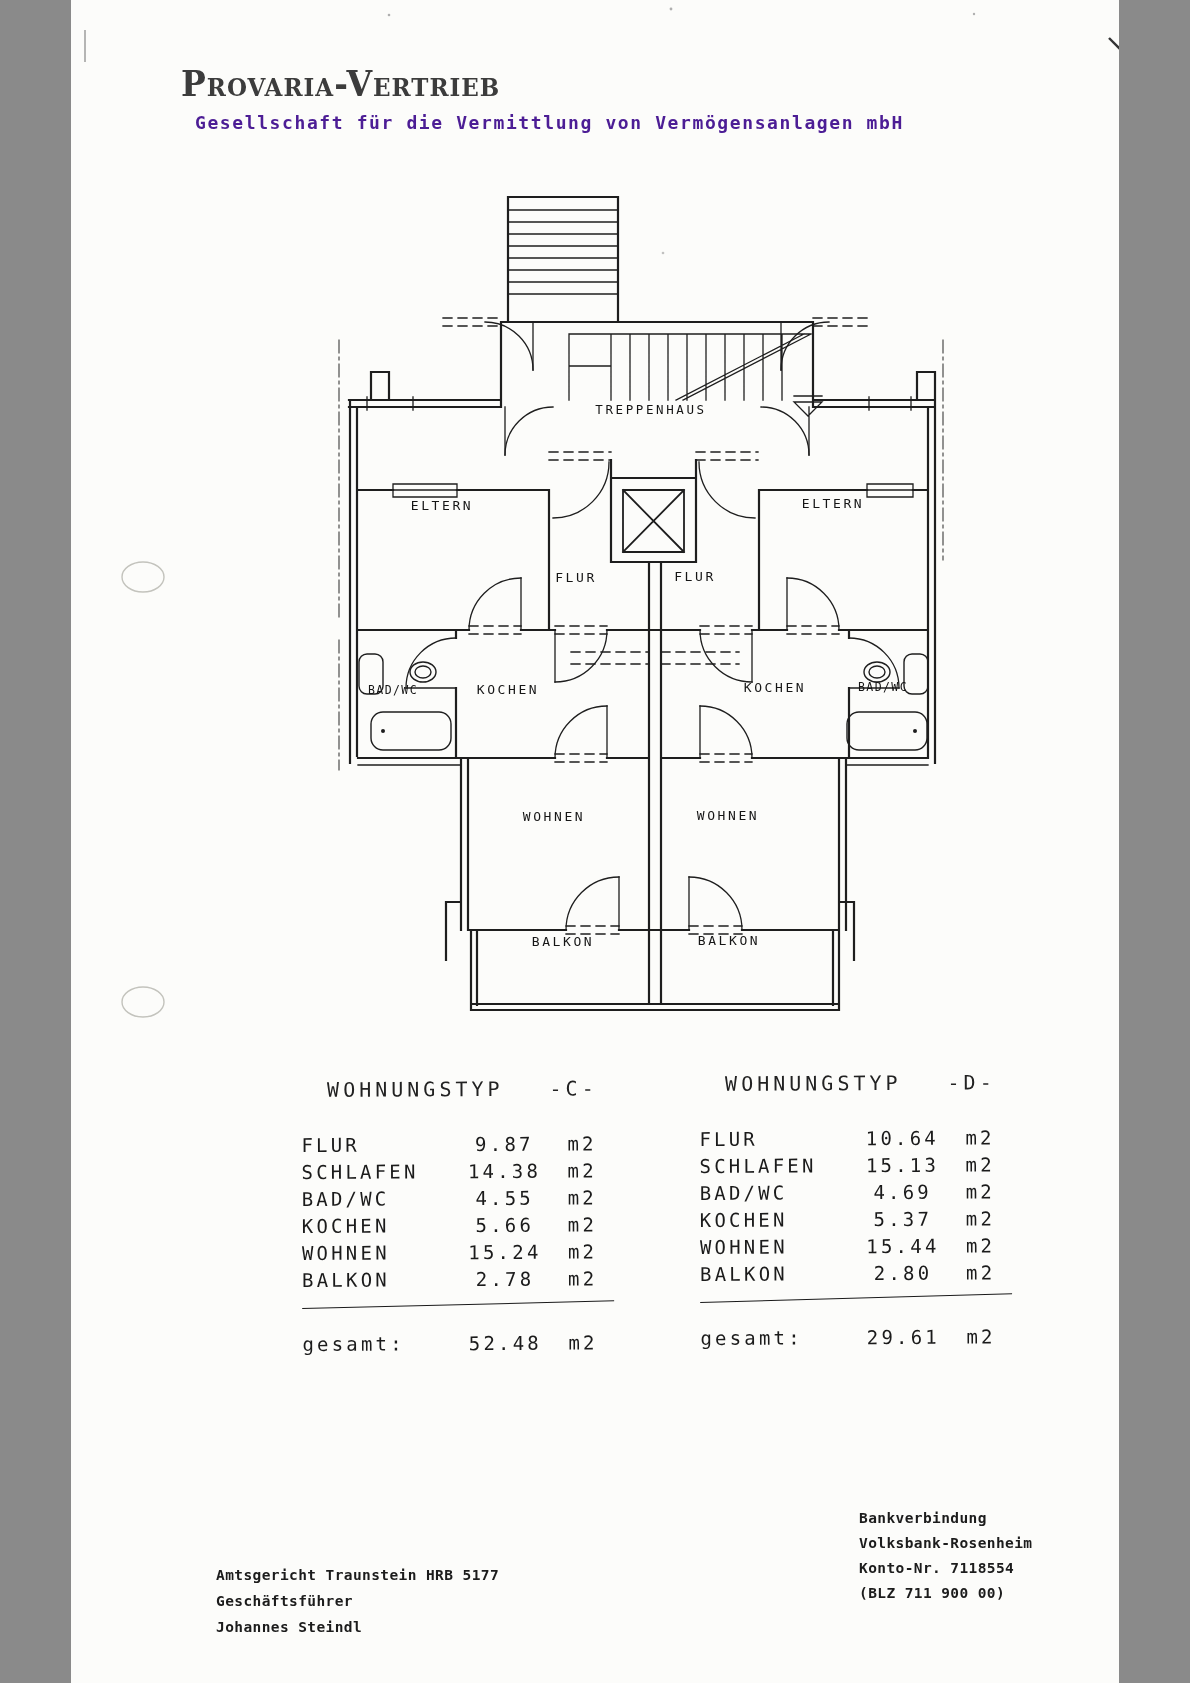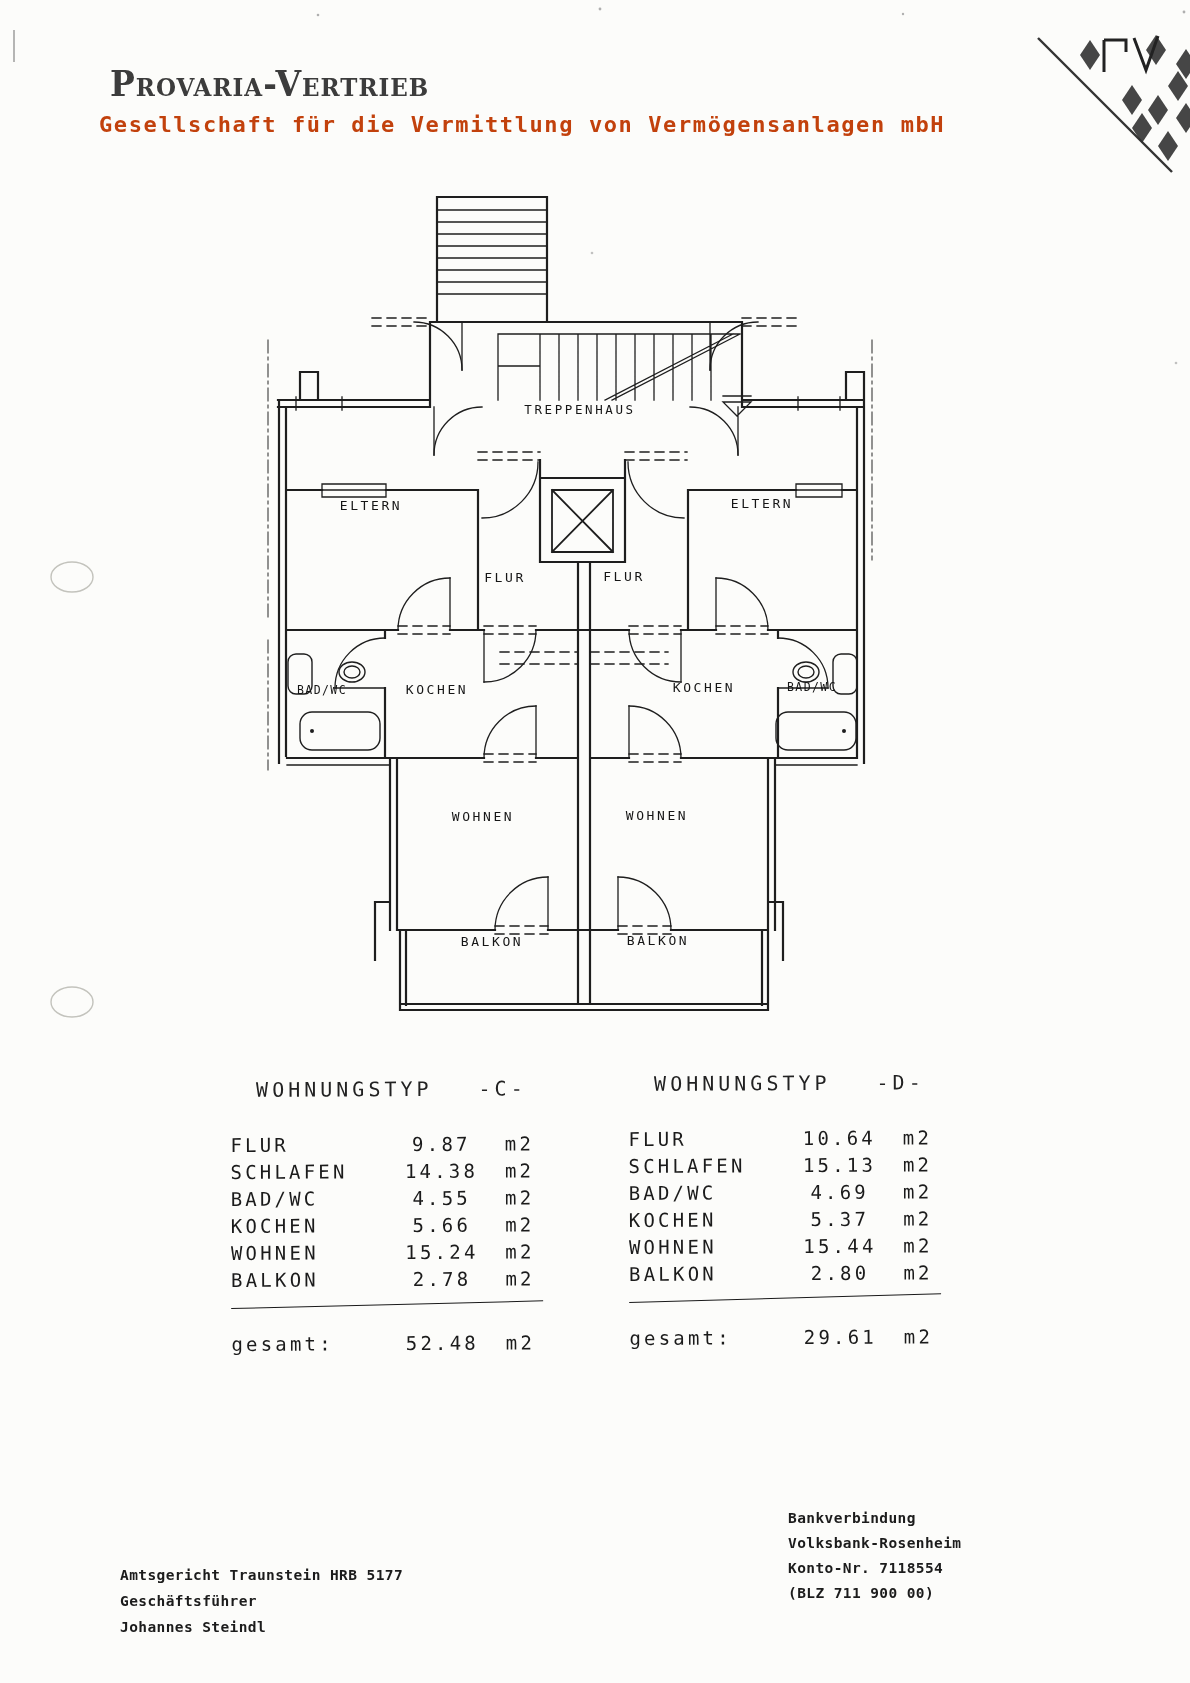--- a/index.html
+++ b/index.html
@@ -1,38 +1,38 @@
 <!DOCTYPE html>
 <html><head>
 <meta charset="utf-8">
 <style>
   html,body{margin:0;padding:0;background:#8a8a8a;}
-  .page{position:relative;width:1190px;height:1683px;background:#fcfcfa;margin:0 auto;overflow:hidden;
+  .page{position:relative;width:1048px;height:1683px;background:#fcfcfa;margin:0 auto;overflow:hidden;
         font-family:"DejaVu Sans Mono", monospace;color:#1d1d1d;}
   .company-name{position:absolute;left:110px;top:64px;font-family:"DejaVu Serif", serif;
         font-weight:bold;font-variant:small-caps;font-size:33px;letter-spacing:1px;color:#3c3c3c;
         transform:scaleY(1.05);}
-  .company-sub{position:absolute;left:99px;top:112px;font-family:"DejaVu Sans Mono", monospace;
-        font-weight:bold;font-size:22px;letter-spacing:1.6px;color:#c2410c;white-space:nowrap;}
+  .company-sub{position:absolute;left:124px;top:112px;font-family:"DejaVu Sans Mono", monospace;
+        font-weight:bold;font-size:18px;letter-spacing:1.6px;color:#4c1d95;white-space:nowrap;}
   svg.layer{position:absolute;left:0;top:0;width:1190px;height:1683px;}
   .apt-table{position:absolute;width:312px;transform:rotate(-0.3deg);transform-origin:left top;}
   .apt-table.c{left:230px;top:1078px;}
   .apt-table.d{left:628px;top:1072px;}
   .t-title{display:flex;gap:46px;margin-left:26px;margin-bottom:30px;
         font-size:20px;letter-spacing:4px;color:#222;}
   .t-row{display:flex;font-size:19px;letter-spacing:3.2px;line-height:27px;color:#1b1b1b;}
   .t-label{flex:1;}
   .t-val{width:94px;text-align:center;}
-  .t-unit{margin-left:8px;width:46px;text-align:center;}
+  .t-unit{margin-left:16px;width:46px;}
   .t-divider{border:none;border-top:1.7px solid #1a1a1a;margin:14px 0 0 0;width:100%;
         transform:rotate(-1.1deg);transform-origin:left center;}
   .t-total{display:flex;margin-top:24px;font-size:19px;letter-spacing:3.2px;color:#1b1b1b;}
   .footer-block{position:absolute;font-size:14.5px;font-weight:bold;letter-spacing:0.4px;
         line-height:26px;color:#1c1c1c;}
-  .footer-left{left:120px;top:1562px;}
+  .footer-left{left:145px;top:1562px;}
   .footer-right{left:788px;top:1506px;line-height:25px;}
 </style>
 </head>
 <body>
 
 <div class="page">
 
   <div class="company-name">Provaria-Vertrieb</div>
   <div class="company-sub">Gesellschaft für die Vermittlung von Vermögensanlagen mbH</div>
 

